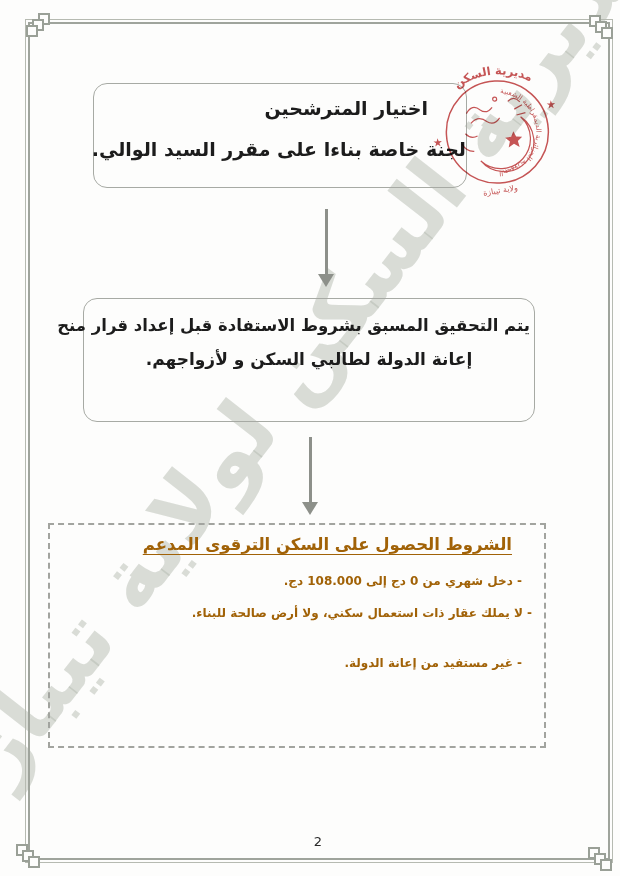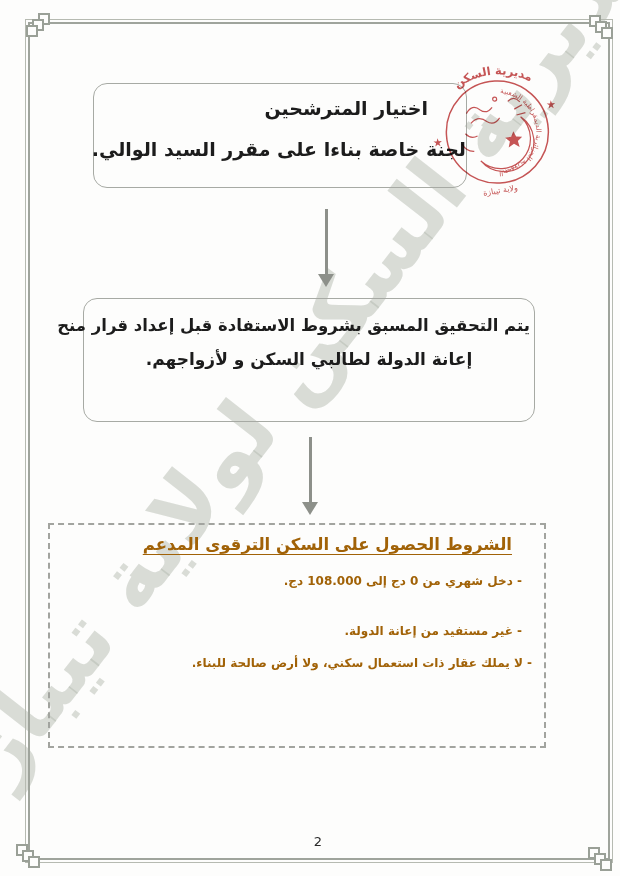--- a/index.html
+++ b/index.html
@@ -159,19 +159,19 @@
   </div>
 
   <div class="arrow" id="arrow2">
     <div class="stem"></div>
     <div class="head"></div>
   </div>
 
   <div id="cond">
     <div class="title">الشروط الحصول على السكن الترقوى المدعم</div>
     <div class="item i1">- دخل شهري من 0 دج إلى 108.000 دج.</div>
+    <div class="item i3">- لا يملك عقار ذات استعمال سكني، ولا أرض صالحة للبناء.</div>
     <div class="item i2">- غير مستفيد من إعانة الدولة.</div>
-    <div class="item i3">- لا يملك عقار ذات استعمال سكني، ولا أرض صالحة للبناء.</div>
   </div>
 
   <div id="pageno">2</div>
 
 </div>
 
 </body></html>

